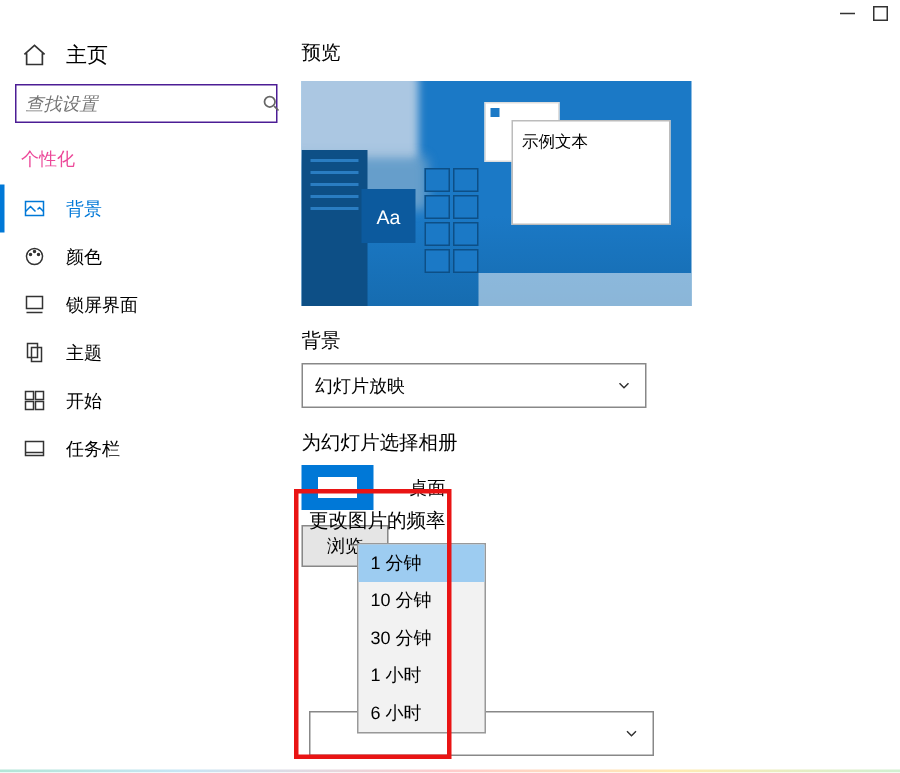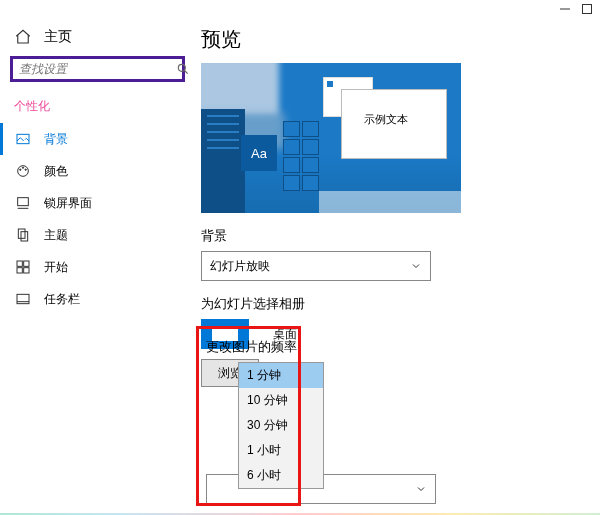--- a/index.html
+++ b/index.html
@@ -4,37 +4,37 @@
 <style>
   * { box-sizing: border-box; margin: 0; padding: 0; font-family: "Microsoft YaHei", "Segoe UI", sans-serif; }
   body { width: 600px; height: 515px; background: #fff; overflow: hidden; position: relative; font-size: 12px; color: #000; }
   .topbar { height: 22px; display: flex; justify-content: flex-end; align-items: flex-start; padding-right: 2px; }
   .topbar .icon { width: 22px; height: 18px; display: flex; align-items: center; justify-content: center; color: #222; }
   .main { display: flex; height: calc(100% - 22px); }
   .sidebar { width: 195px; padding: 2px 0 0 0; }
   .home { display: flex; align-items: center; padding: 4px 14px 10px 14px; gap: 12px; }
   .home .icon { width: 18px; height: 18px; display: flex; align-items: center; justify-content: center; }
   .home .txt { font-size: 14px; }
-  .search { margin: 0 10px 0 10px; height: 26px; border: 3px solid #4c1d95; display: flex; align-items: center; padding: 0 6px; background: #fff; }
+  .search { margin: 0 10px 0 10px; height: 26px; border: 1px solid #4c1d95; display: flex; align-items: center; padding: 0 6px; background: #fff; }
   .search input { flex: 1; border: none; outline: none; font-size: 12px; color: #555; background: transparent; font-style: italic; }
   .search .icon { width: 16px; height: 16px; display: flex; align-items: center; justify-content: center; color: #666; }
   .sect { font-size: 12px; color: #ec4899; padding: 16px 14px 8px 14px; }
   .nav-item { display: flex; align-items: center; gap: 12px; padding: 7px 14px; cursor: pointer; }
   .nav-item .icon { width: 18px; height: 18px; display: flex; align-items: center; justify-content: center; color: #333; }
   .nav-item.active { color: #0078d7; }
   .nav-item.active .icon { color: #0078d7; }
   .nav-item.active { border-left: 3px solid #0078d7; padding-left: 11px; }
   .content { flex: 1; padding: 0 10px 0 6px; }
-  .h1 { font-size: 20px; font-weight: 400; margin: 4px 0 10px 0; }
+  .h1 { font-size: 13px; font-weight: 400; margin: 4px 0 10px 0; }
   .preview { width: 260px; height: 150px; background: linear-gradient(180deg, #1b79c6 0, #1b79c6 60%, #166cb0 100%); position: relative; overflow: hidden; }
   .pv-blur { position: absolute; left: -22px; top: -6px; width: 100px; height: 60px; background: #e9e9ee; filter: blur(3px); opacity: .7; border-radius: 4px; }
   .pv-blur2 { position: absolute; left: -6px; top: 50px; width: 90px; height: 36px; background: #7aa8cc; filter: blur(4px); opacity: .8; border-radius: 4px; }
   .pv-card1 { position: absolute; left: 122px; top: 14px; width: 50px; height: 40px; background: #fff; border: 1px solid #ddd; }
   .pv-card1::before { content:""; display:block; width: 6px; height:6px; background:#1b79c6; margin:3px; }
-  .pv-card2 { position: absolute; right: 14px; top: 26px; width: 106px; height: 70px; background: #fff; border: 1px solid #bcbcbc; padding: 22px; font-size: 11px; }
+  .pv-card2 { position: absolute; right: 14px; top: 26px; width: 106px; height: 70px; background: #fff; border: 1px solid #bcbcbc; padding: 6px; font-size: 11px; }
   .pv-aa { position: absolute; left: 40px; top: 72px; width: 36px; height: 36px; background: #0c5a9e; color: #fff; display:flex; align-items:center; justify-content:center; font-size:13px; }
   .pv-tiles { position: absolute; left: 82px; top: 58px; width: 36px; height: 70px; display:grid; grid-template-columns: 1fr 1fr; grid-auto-rows: 16px; gap:2px; }
   .pv-tiles div { background: #1b79c6; border:1px solid #0d4f86; }
   .pv-side { position: absolute; left:0; top:46px; width:44px; bottom:0; background:#0d4f86; }
   .pv-side .ln { height:2px; background:#2a7dc2; margin:6px 6px 0 6px; }
   .pv-task { position:absolute; left:118px; bottom:0; right:0; height:22px; background: rgba(255,255,255,.5); }
   .lbl { font-size: 13px; margin-top: 14px; margin-bottom: 6px; }
   .select { width: 230px; height: 30px; border: 1px solid #888; background: #fff; display: flex; align-items: center; justify-content: space-between; padding: 0 8px; cursor: pointer; }
   .select .chev { color: #444; }
   .album { display:flex; align-items:center; gap:24px; margin-top:6px; }

